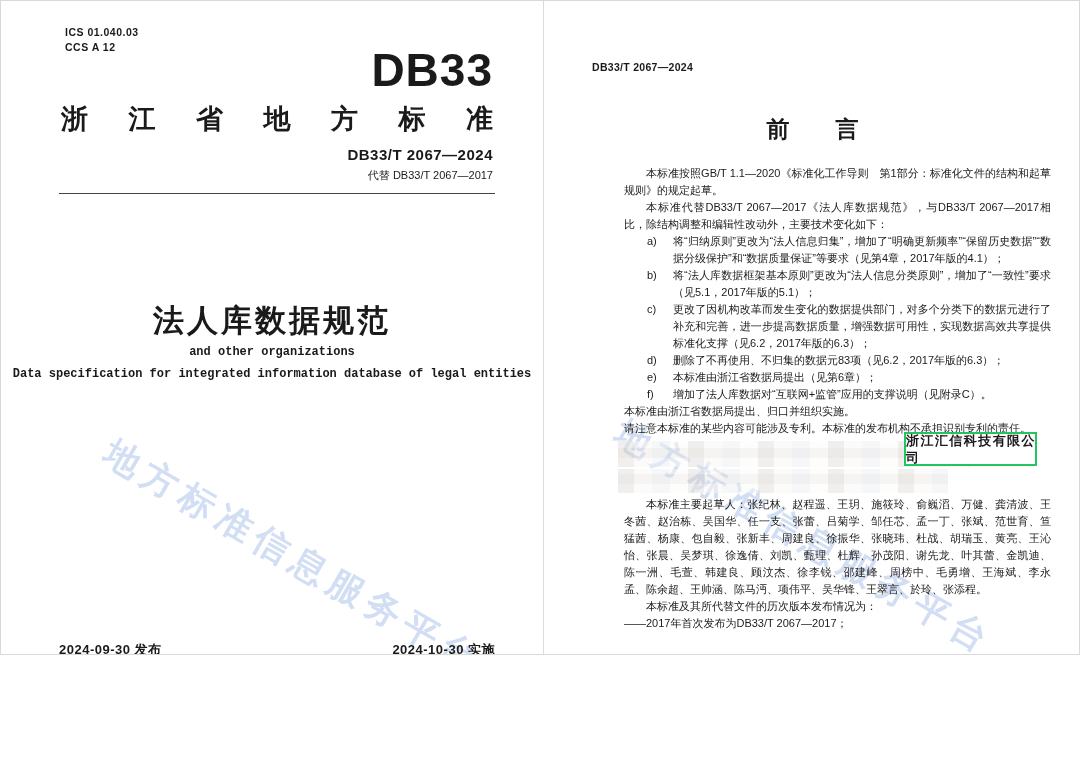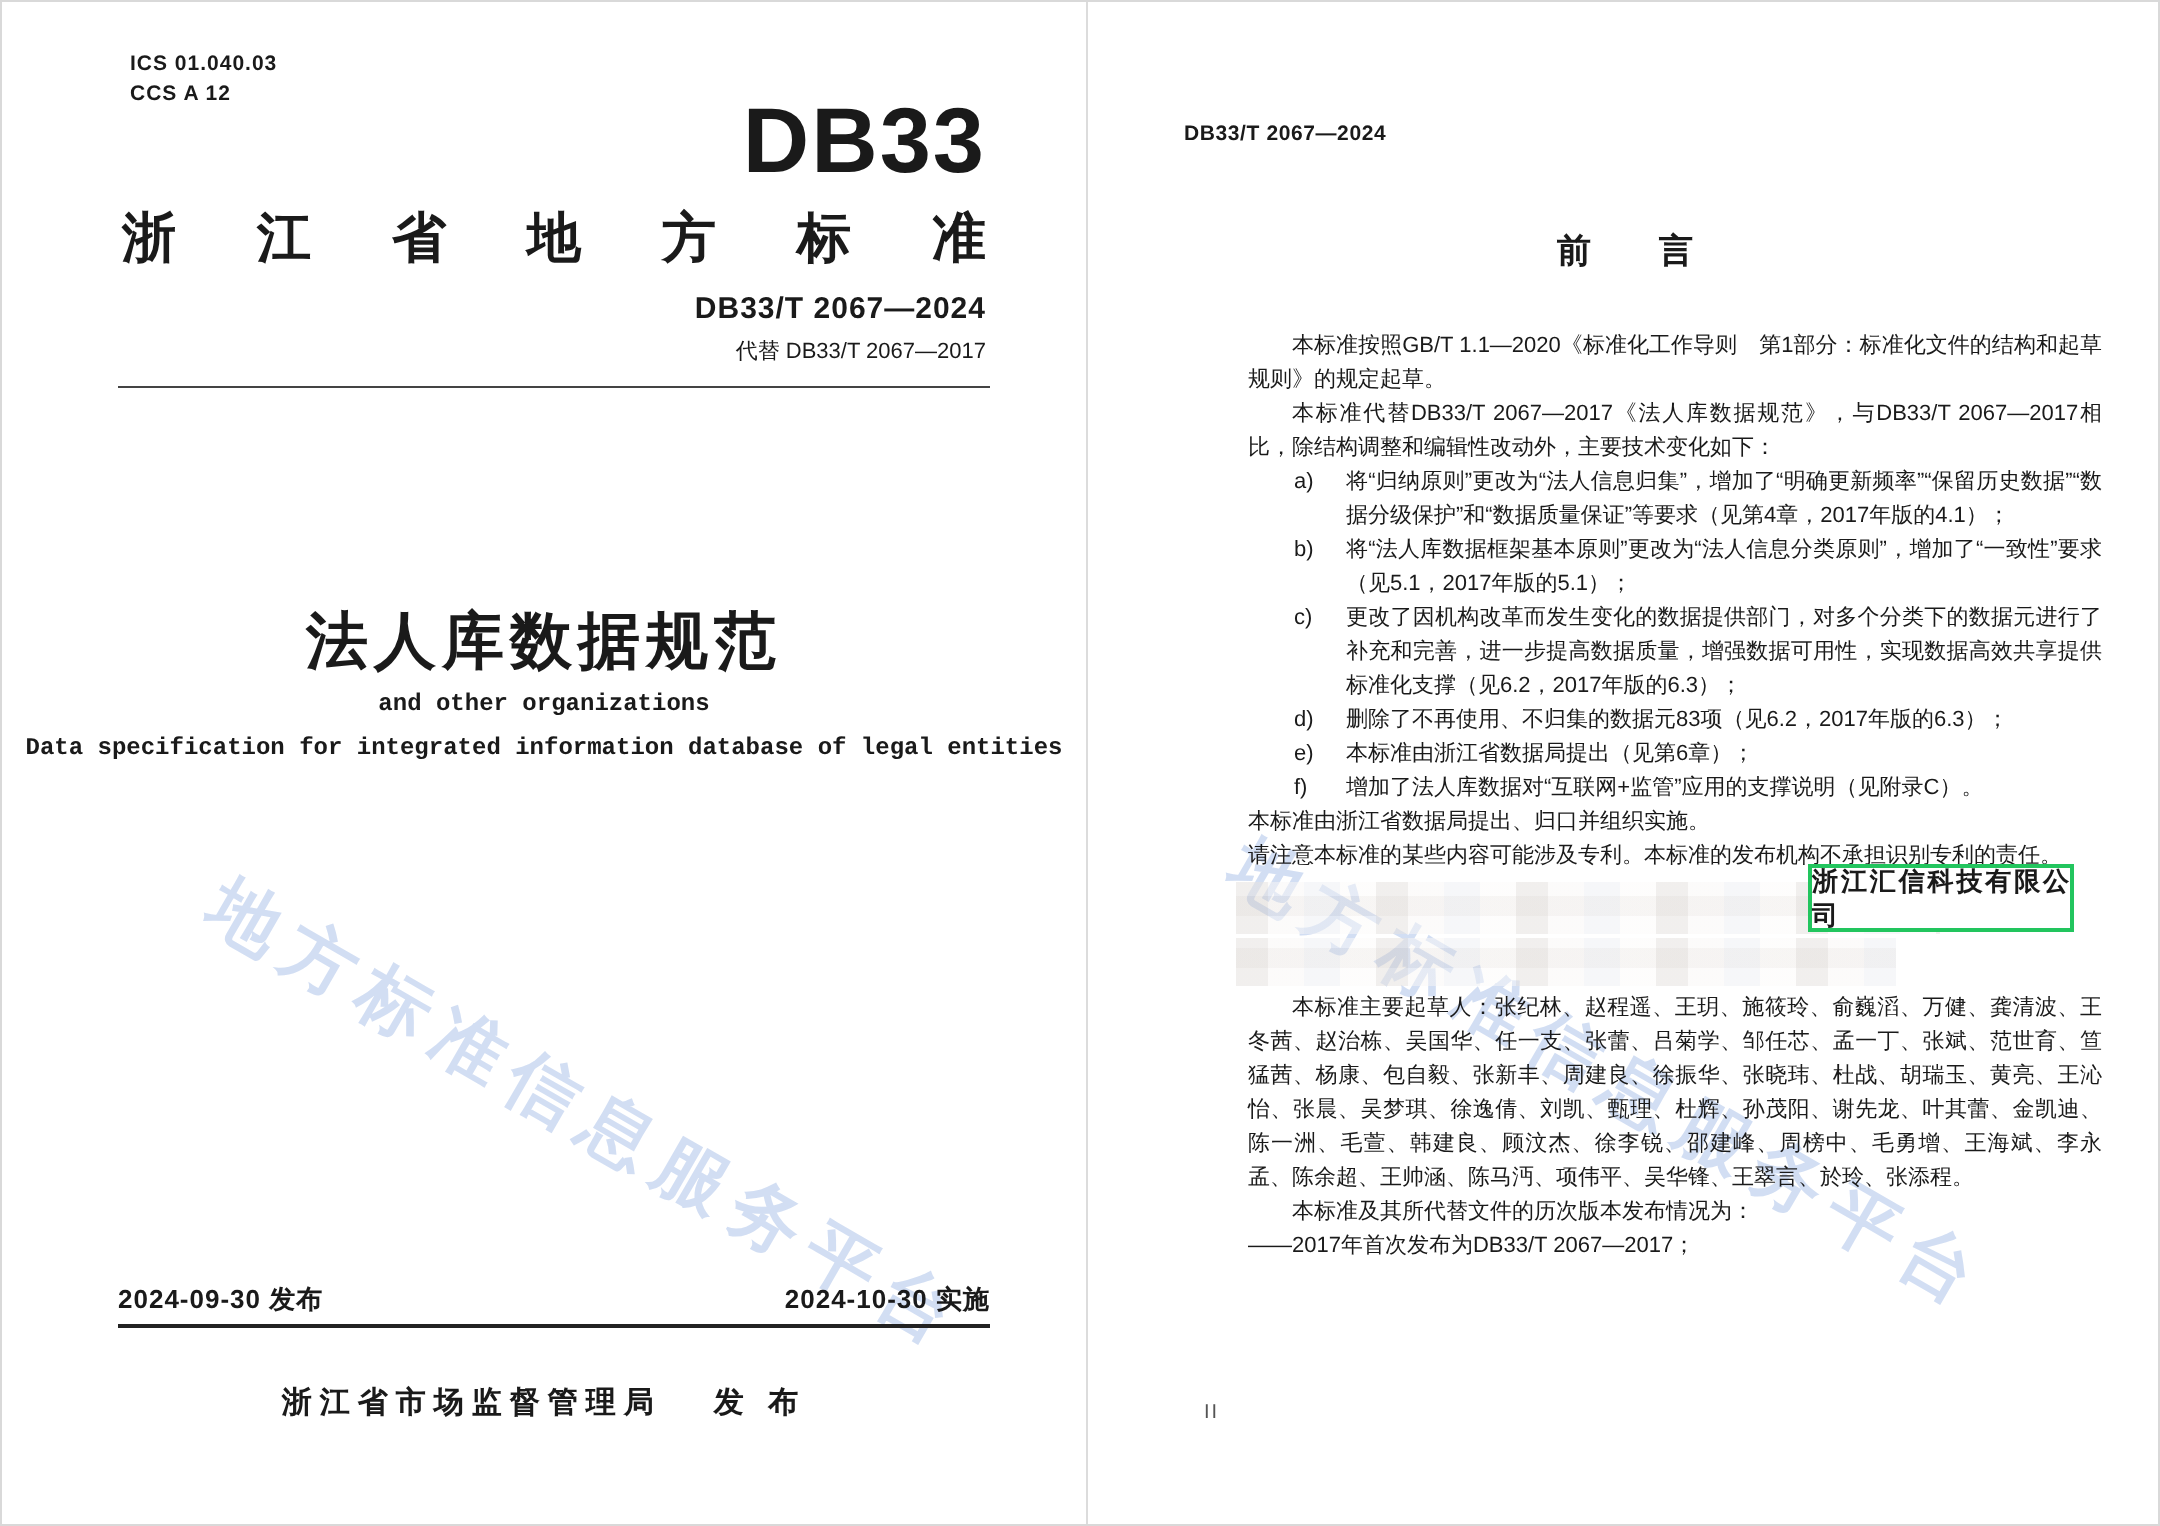--- a/index.html
+++ b/index.html
@@ -1,18 +1,18 @@
 <!DOCTYPE html>
 <html><head>
 <meta charset="utf-8">
 <style>
   * { margin:0; padding:0; box-sizing:border-box; }
   html,body { width:1080px; height:763px; background:#ffffff; }
   body { font-family:"Liberation Sans","DejaVu Sans",sans-serif; color:#1a1a1a; position:relative; }
-  .canvas { position:absolute; inset:0; width:1080px; height:763px; background:#ffffff; border:1px solid #d9d9d9; overflow:hidden; }
+  .canvas { position:absolute; inset:0; width:1080px; height:655px; background:#ffffff; border:1px solid #d9d9d9; overflow:hidden; }
   .page { position:absolute; top:0; bottom:0; overflow:hidden; background:#ffffff; }
   .page-left  { left:0;  width:542px; }
   .page-right { left:543px; width:537px; }
   .divider { position:absolute; left:542px; top:0; bottom:0; width:1px; background:#dcdcdc; }
 
   
   .ics-block { position:absolute; left:64px; top:24px; font-size:10.5px; font-weight:600; line-height:15px; letter-spacing:.5px; }
   .db33-logo { position:absolute; right:50px; top:42px; font-size:46px; font-weight:800; letter-spacing:1px; font-stretch:condensed; }
   .std-name-row { position:absolute; left:60px; right:50px; top:100px; display:flex; justify-content:space-between; font-size:27px; font-weight:700; }
   .std-number { position:absolute; right:50px; top:145px; font-size:15px; font-weight:700; letter-spacing:.5px; }
@@ -24,21 +24,21 @@
   .rule-bottom { position:absolute; left:58px; right:48px; top:661px; border-top:2px solid #222; }
   .publisher-row { position:absolute; left:0; right:0; top:691px; text-align:center; font-size:15px; font-weight:700; letter-spacing:4px; }
   .publisher-row .gap { display:inline-block; width:26px; }
 
   .watermark { position:absolute; font-size:36px; font-weight:700; letter-spacing:7px; color:rgba(148,176,226,.42); white-space:nowrap; transform:rotate(30deg); transform-origin:left top; pointer-events:none; }
   .wm-left  { left:118px; top:428px; }
   .wm-right { left:86px;  top:408px; }
 
   
   .rp-header { position:absolute; left:48px; top:60px; font-size:10.5px; font-weight:600; letter-spacing:.3px; }
-  .foreword-title { position:absolute; left:0; right:0; top:113px; text-align:center; font-size:17px; font-weight:700; }
+  .foreword-title { position:absolute; left:0; right:0; top:113px; text-align:center; font-size:23px; font-weight:700; }
   .rp-body { position:absolute; left:48px; right:30px; top:164px; font-size:11px; line-height:17px; text-align:justify;margin-left:32px; }
   .rp-body p.indent { text-indent:2em; }
   .change-item { display:flex; margin-left:23px; }
   .change-item .label { width:26px; flex:0 0 26px; }
   .change-item .text { flex:1; text-align:justify; }
   .mosaic-wrap { position:relative; height:57px; margin-top:2px; }
   .mosaic { position:absolute; background-image:
       repeating-linear-gradient(90deg, rgba(205,198,193,.28) 0 16px, rgba(238,232,229,.18) 16px 34px, rgba(214,218,228,.22) 34px 52px, rgba(243,237,232,.12) 52px 70px),
       repeating-linear-gradient(0deg, rgba(255,255,255,.4) 0 9px, rgba(222,216,212,.22) 9px 19px); }
   .mosaic-a { left:-6px; top:2px; width:352px; height:26px; }

